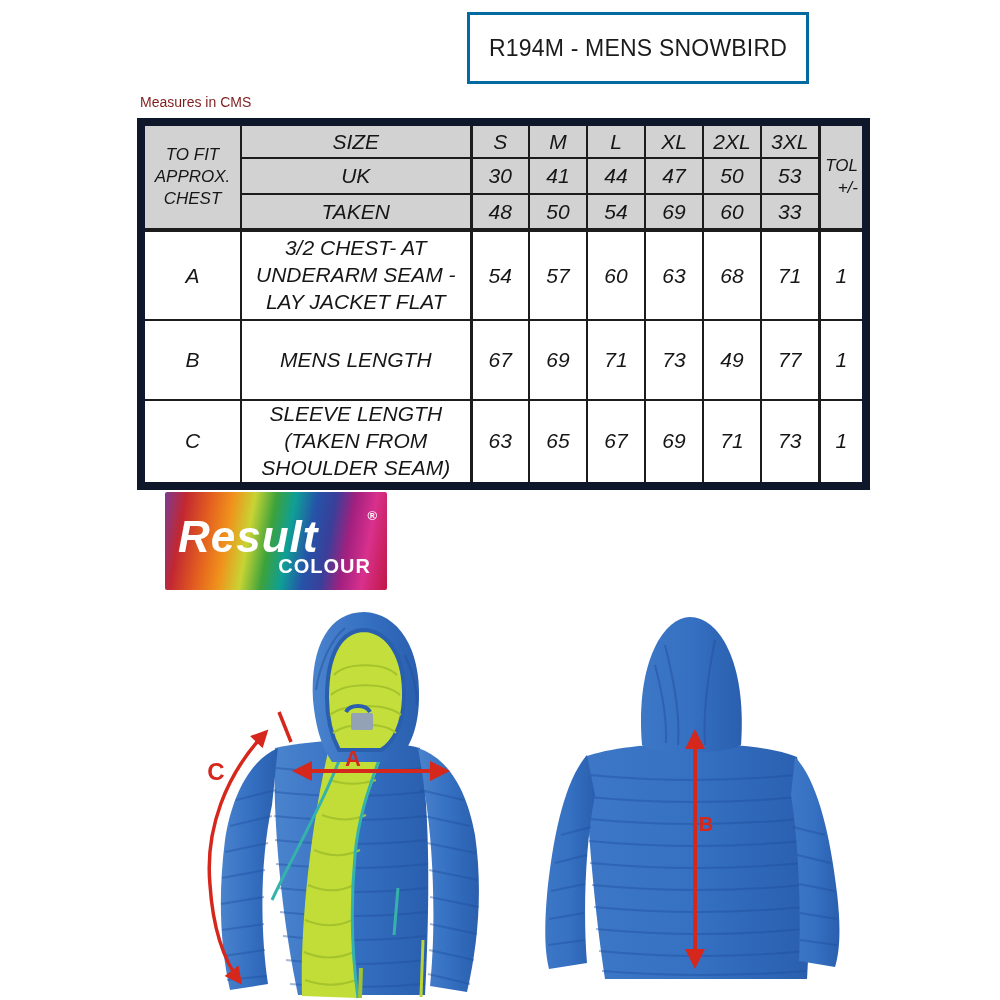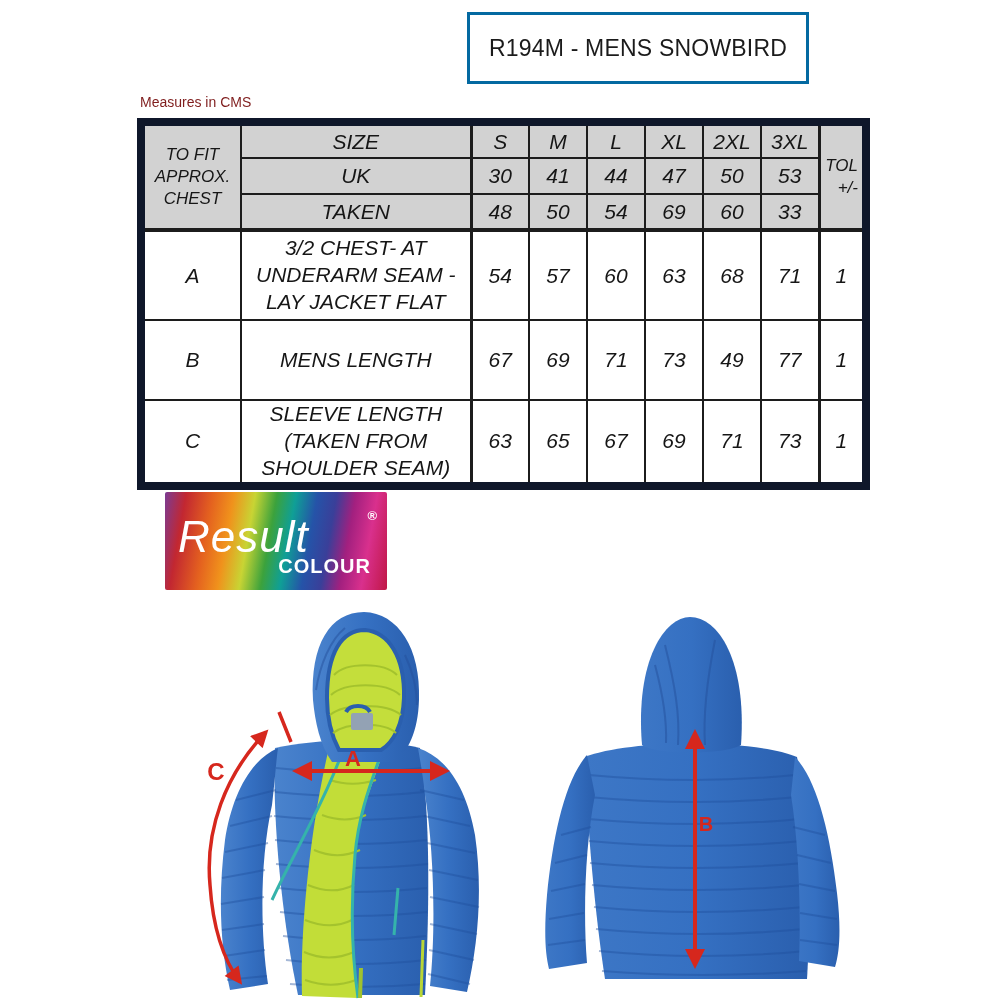--- a/index.html
+++ b/index.html
@@ -26,21 +26,21 @@
   table.size tr.hrow{height:36px;}
   table.size .desc-cell{padding:0 12px;line-height:1.28;}
   table.size .corner{font-size:17px;line-height:1.3;}
   table.size .tol-cell{font-size:17px;line-height:1.3;padding:0 4px;text-align:right;}
 
   
   .logo{position:absolute;left:165px;top:492px;width:222px;height:98px;border-radius:2px;
         background:linear-gradient(100deg,#7b3b94 0%,#c22731 9%,#e4611f 20%,#f0921c 29%,
                    #c8d434 38%,#3ca23c 47%,#0f9f96 55%,#2553a8 64%,#3a3f99 72%,
                    #a2207f 80%,#d9308d 89%,#c01746 100%);overflow:hidden;}
-  .logo .brand-name{position:absolute;left:13px;top:20px;font-size:44px;font-weight:normal;
+  .logo .brand-name{position:absolute;left:13px;top:20px;font-size:44px;font-weight:bold;
         font-style:italic;color:#ffffff;letter-spacing:1px;}
   .logo .brand-reg{position:absolute;right:10px;top:16px;font-size:13px;color:#ffffff;font-weight:bold;}
   .logo .brand-sub{position:absolute;right:16px;bottom:12px;font-size:20px;font-weight:bold;
         color:#ffffff;letter-spacing:1px;}
 
   .diagram{position:absolute;}
   .front-diagram{left:180px;top:600px;width:330px;height:400px;}
   .back-diagram{left:535px;top:605px;width:330px;height:395px;}
 </style>
 </head>

